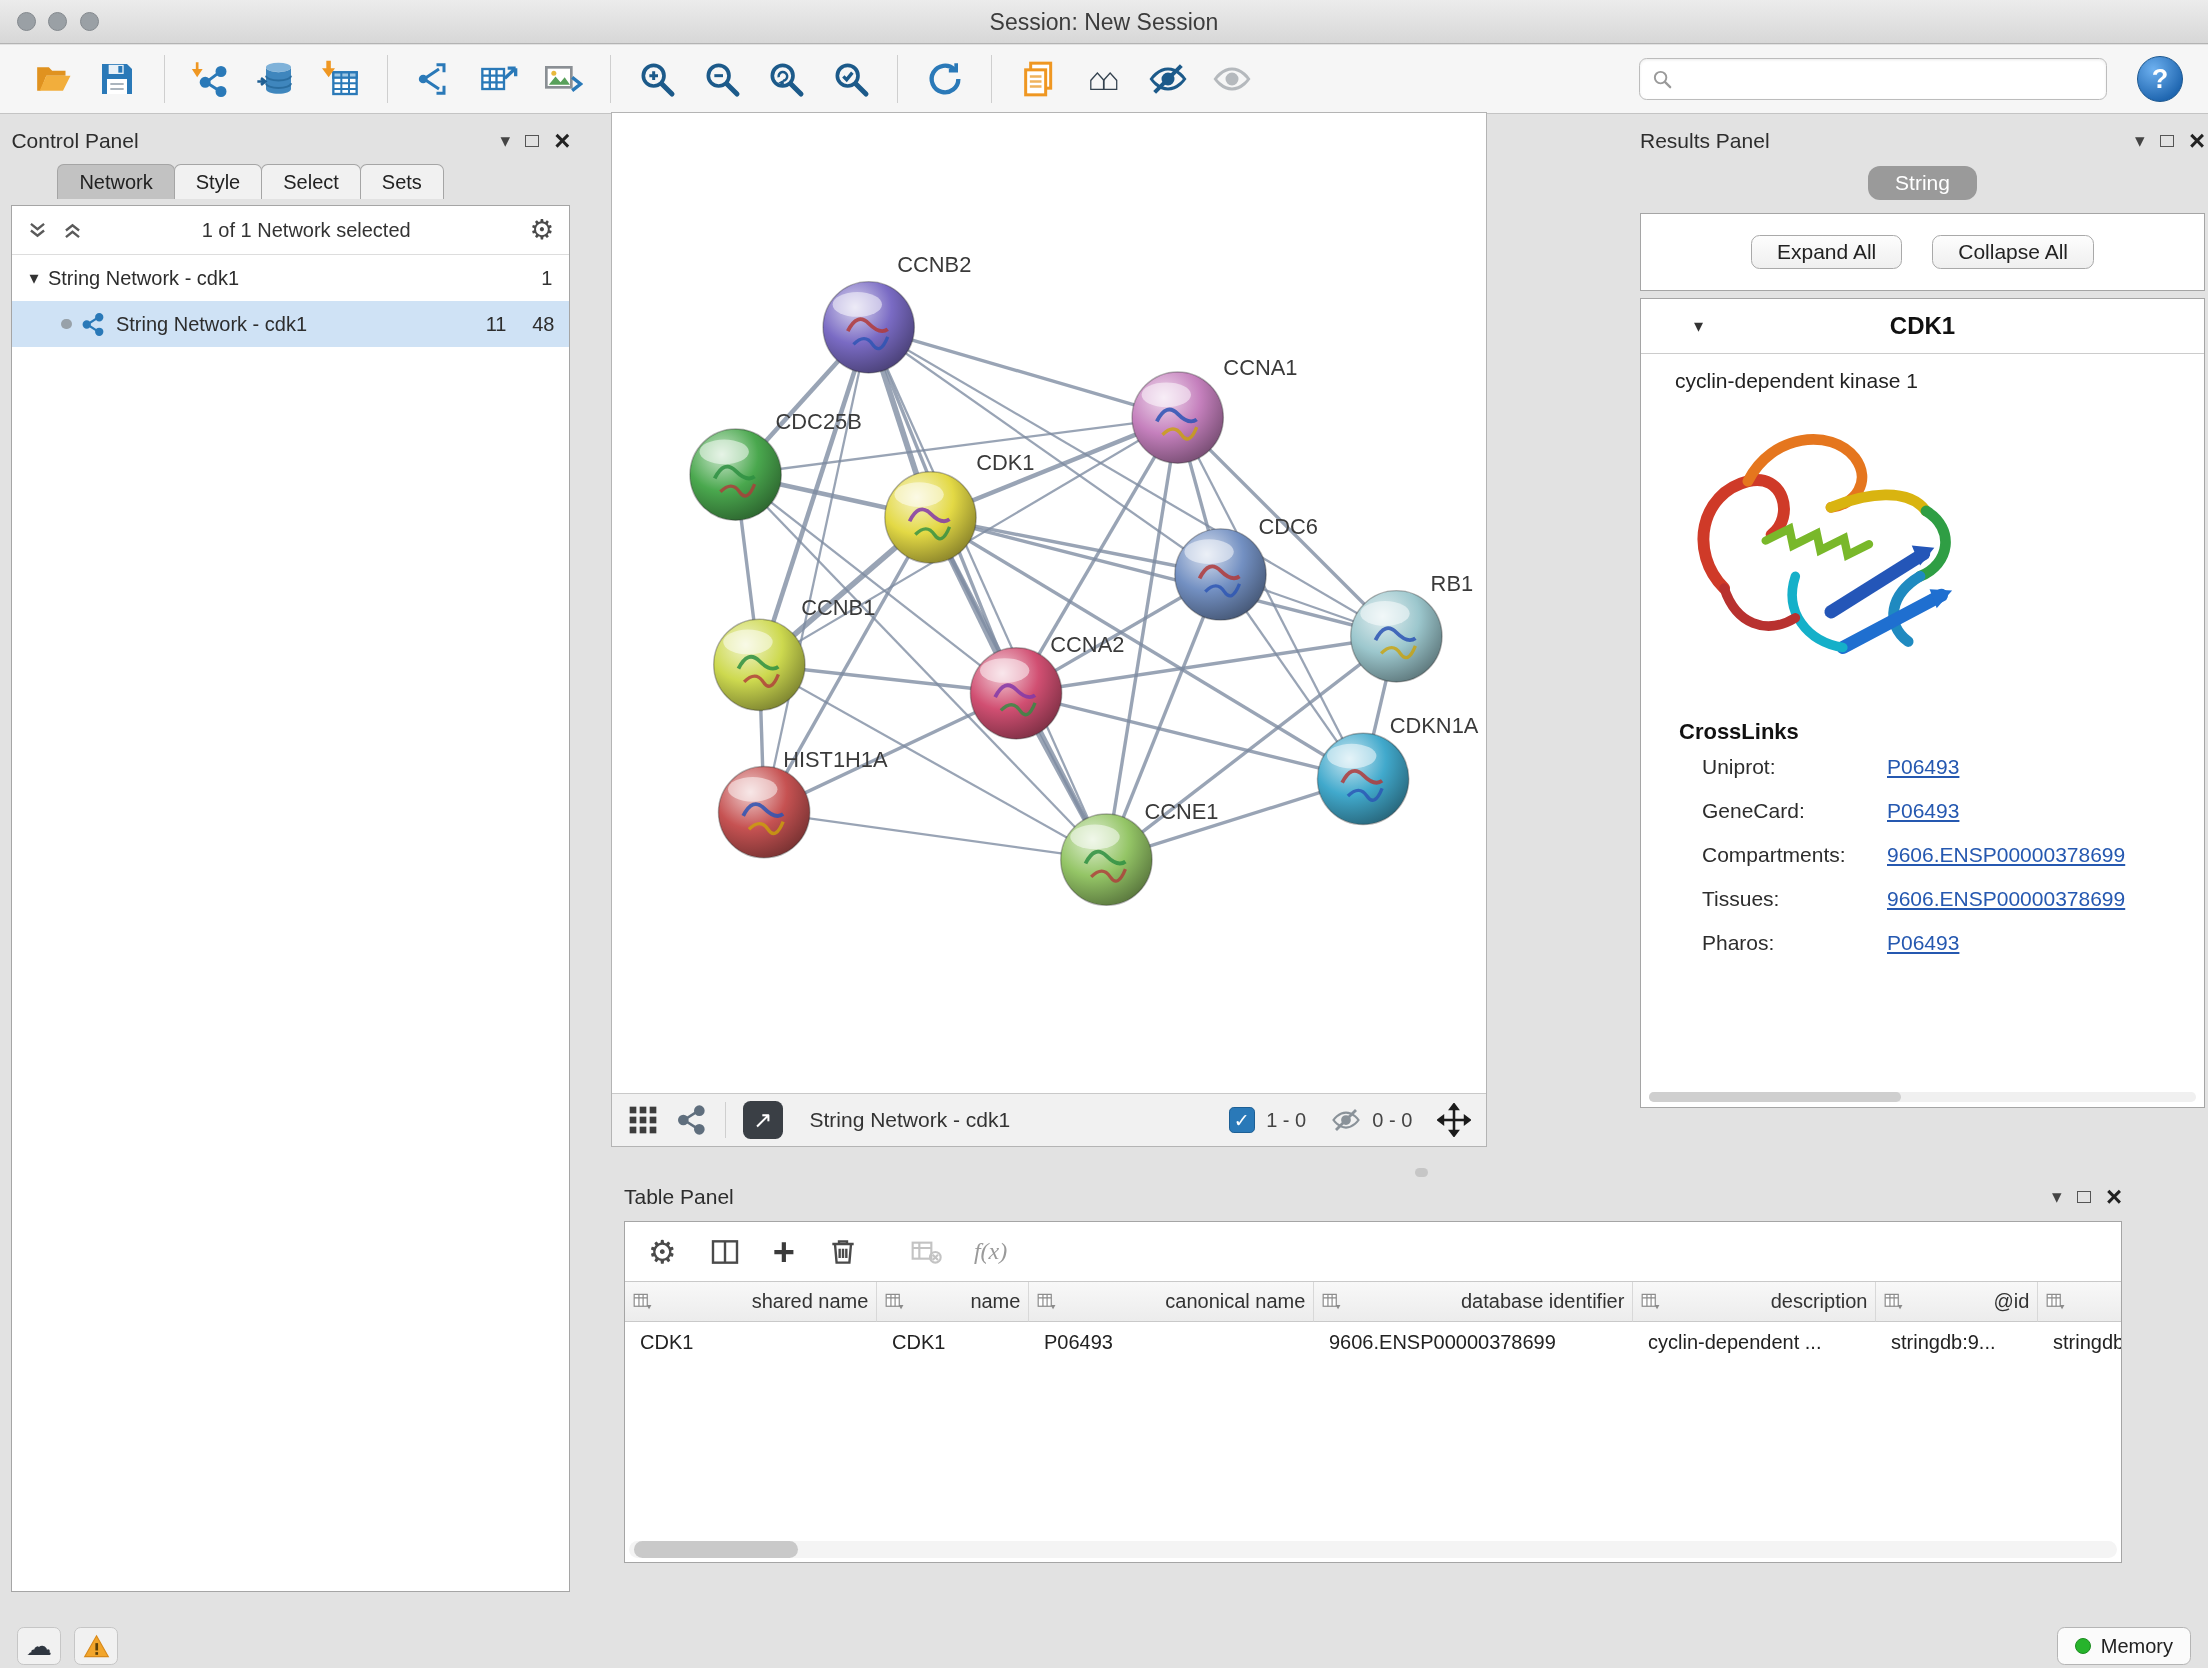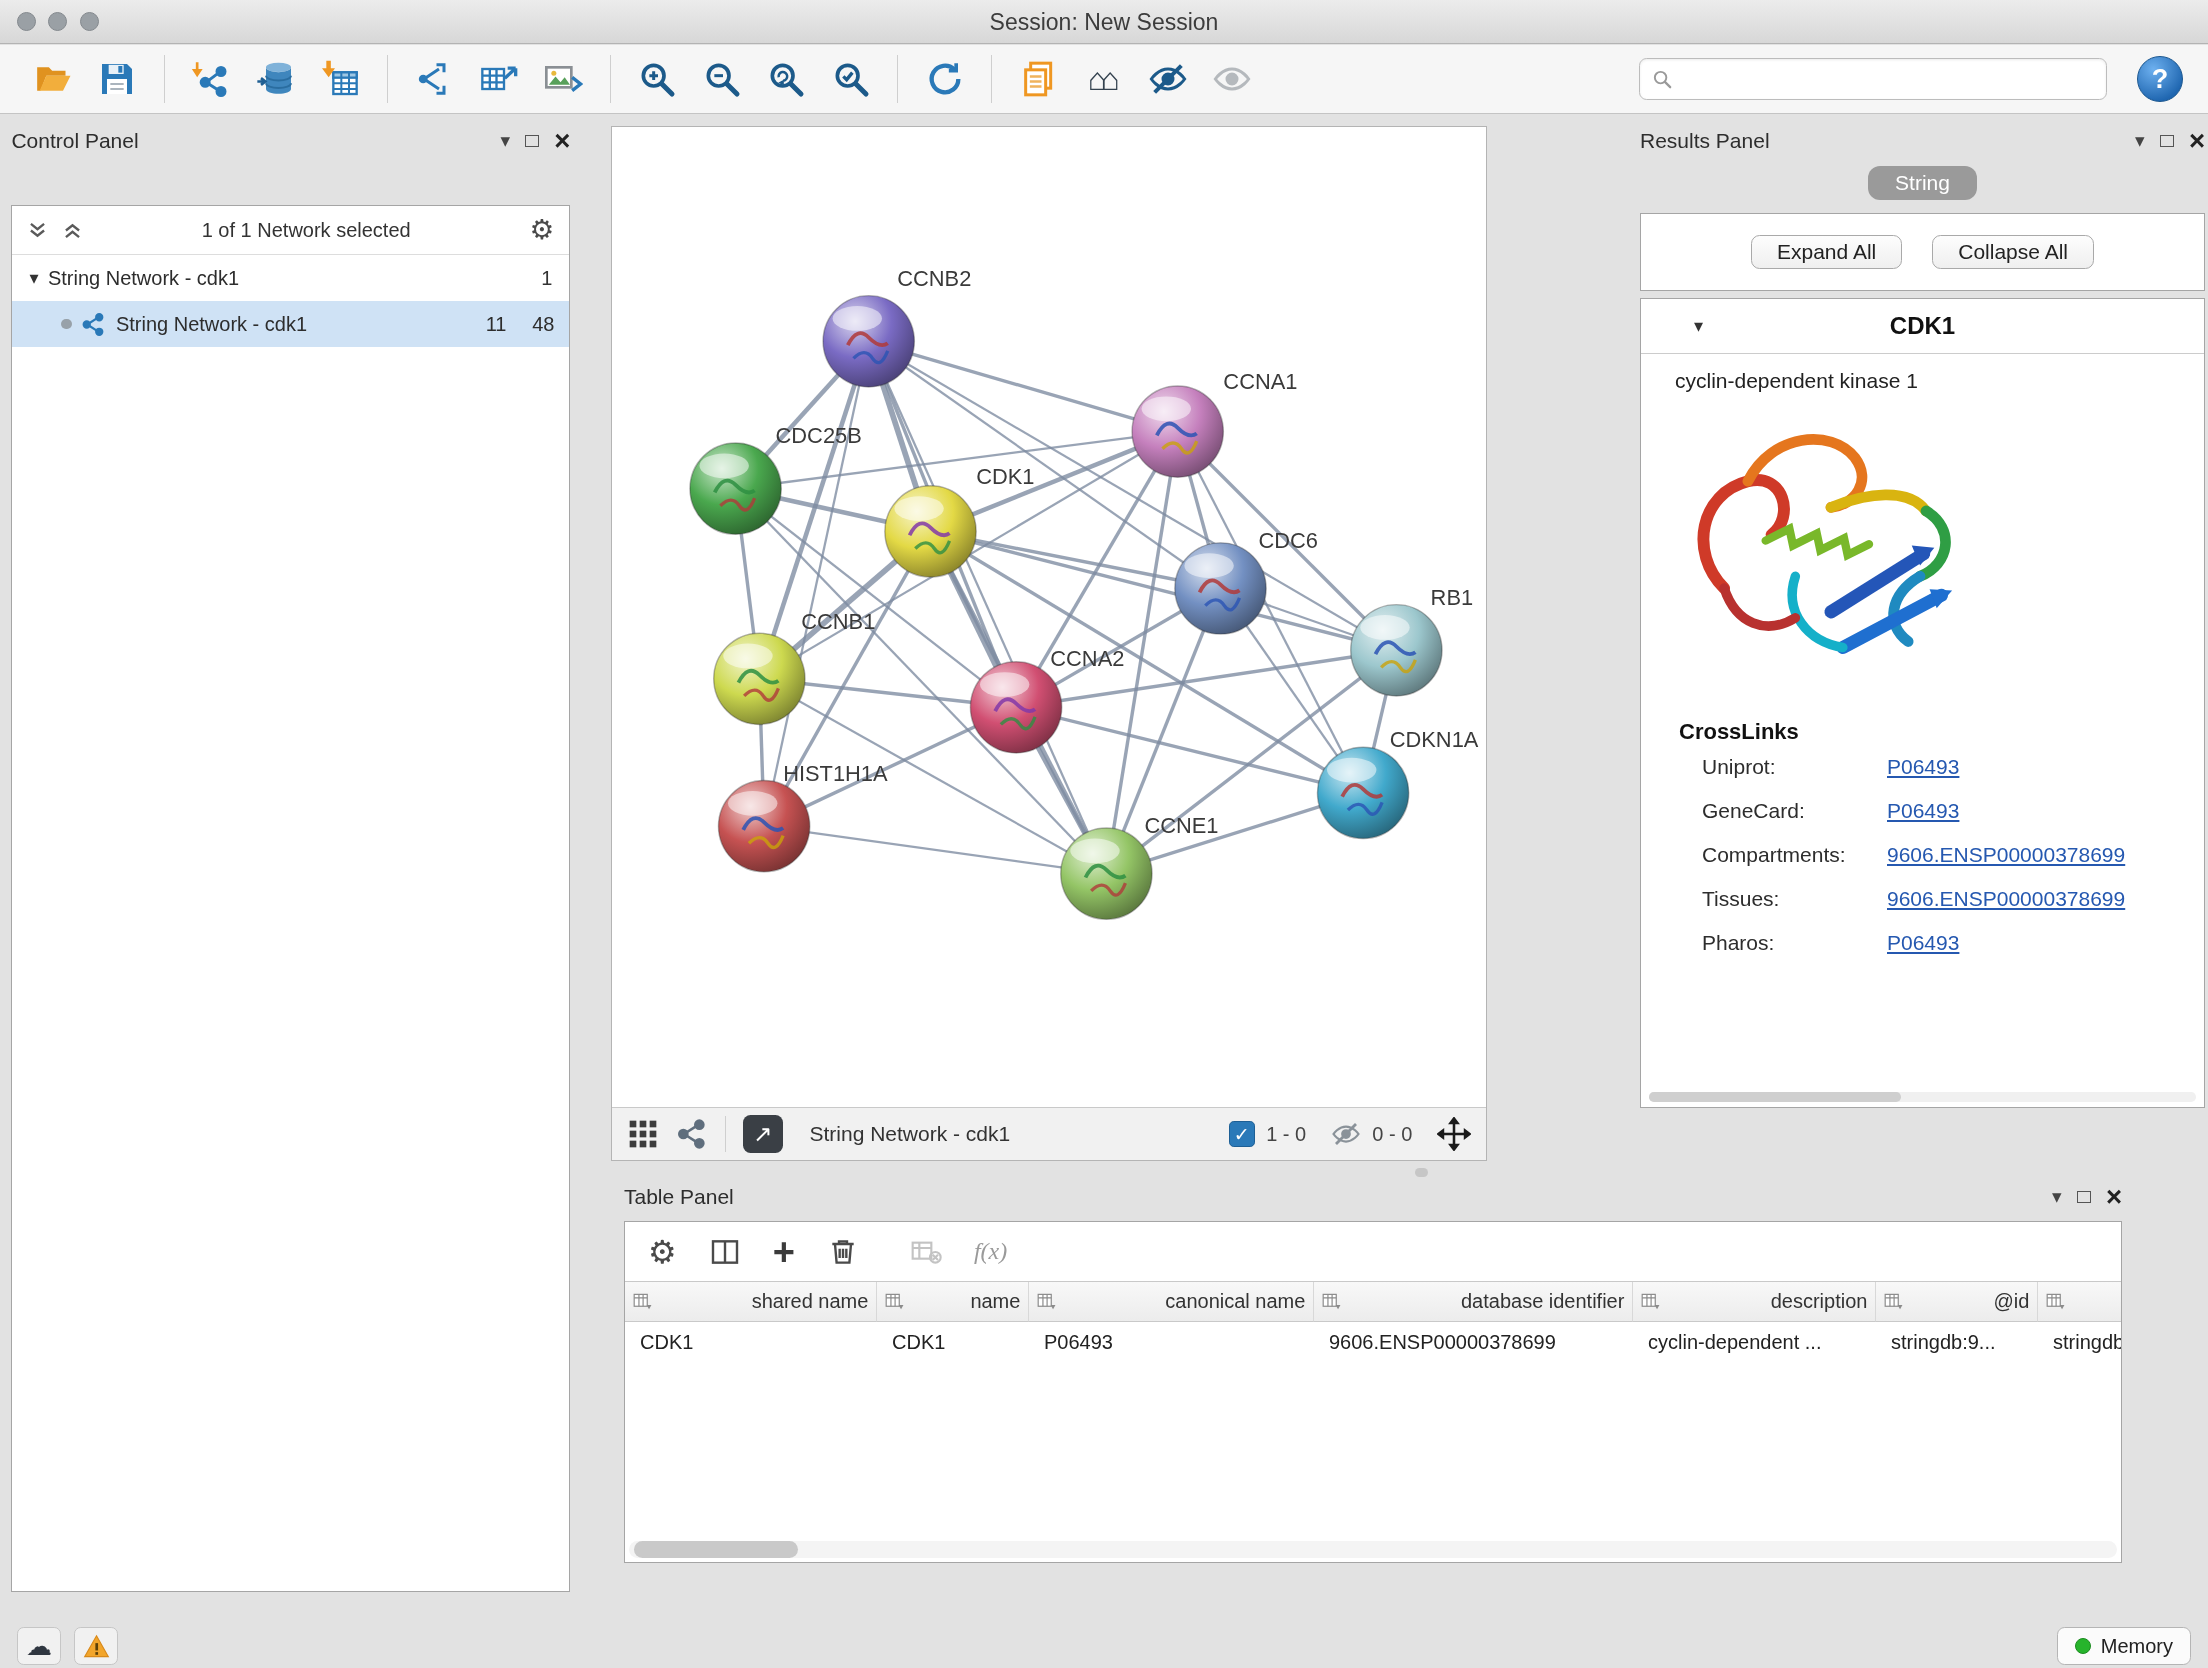--- a/index.html
+++ b/index.html
@@ -50,21 +50,21 @@
   .gear{font-size:27.6px;color:#4a4a4a;line-height:1;}
   .tree-row{height:46px;display:flex;align-items:center;font-size:20px;position:relative;padding-left:17px;gap:9.5px;}
   .tree-row .count{position:absolute;right:17px;color:#333;}
   .tree-row.child{background:#cfe2f5;padding-left:49px;}
   .tree-row.child .n1{position:absolute;right:63px;}
   .tree-row.child .n2{position:absolute;right:15px;}
   .tri{color:#333;font-size:18px;}
   .dot{width:10.5px;height:10.5px;border-radius:50%;background:#98a1a9;flex:0 0 auto;}
   .mini-share{width:25px;height:25px;flex:0 0 auto;}
   
-  .network-view{position:absolute;left:611px;top:126px;width:876px;height:1035px;
+  .network-view{position:absolute;left:611px;top:112px;width:876px;height:1035px;
     background:#fff;border:1px solid #b4b4b4;}
   #net-svg{display:block;}
   .net-footer{position:absolute;left:0;right:0;bottom:0;height:53px;background:#f1f1f1;
     border-top:1px solid #c9c9c9;display:flex;align-items:center;padding:0 15px;gap:17px;}
   .nf-icon svg{width:32px;height:32px;display:block;}
   .nf-sep{width:1px;height:36px;background:#cfcfcf;}
   .nf-badge{width:40px;height:38px;border-radius:7.6px;background:#3a3f45;color:#fff;
     display:flex;align-items:center;justify-content:center;font-size:23px;}
   .nf-title{font-size:21px;color:#333;margin-left:9.5px;}
   .nf-right{margin-left:auto;display:flex;align-items:center;gap:11.4px;}
@@ -274,20 +274,26 @@
 </div>
 
 <div class="control-panel">
   <div class="panel-header">
     <span>Control Panel</span>
     <span class="ph-icons">
       <span class="ph-caret">▾</span>
       <span class="ph-float"></span>
       <span class="ph-close">×</span>
     </span>
+  </div>
+  <div class="cp-tabs">
+    <div class="cp-tab sel">Network</div>
+    <div class="cp-tab">Style</div>
+    <div class="cp-tab">Select</div>
+    <div class="cp-tab">Sets</div>
   </div>
   <div class="cp-box white-box">
     <div class="cp-statusrow">
       <svg viewBox="0 0 16 16" width="21" height="21" fill="none" stroke="#5a5a5a" stroke-width="1.8">
           <path d="M3 3l5 4 5-4M3 8l5 4 5-4"></path>
         </svg>
       <svg viewBox="0 0 16 16" width="21" height="21" fill="none" stroke="#5a5a5a" stroke-width="1.8">
           <path d="M3 13l5-4 5 4M3 8l5-4 5 4"></path>
         </svg>
       <span class="cp-status">1 of 1 Network selected</span>

